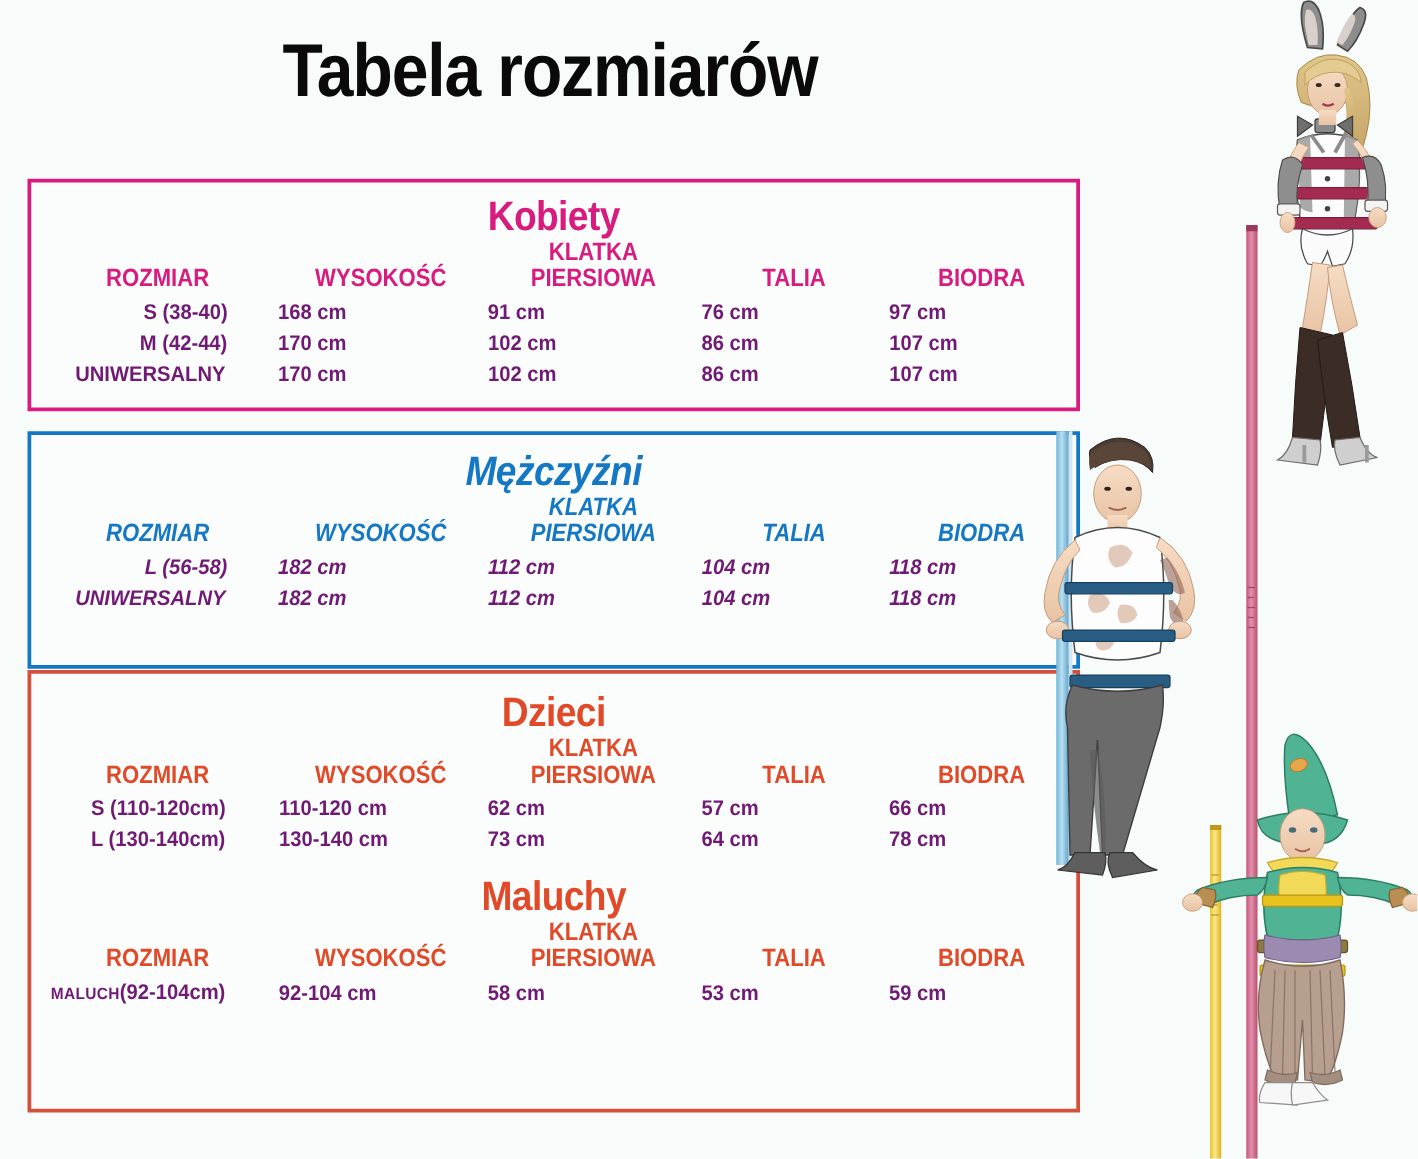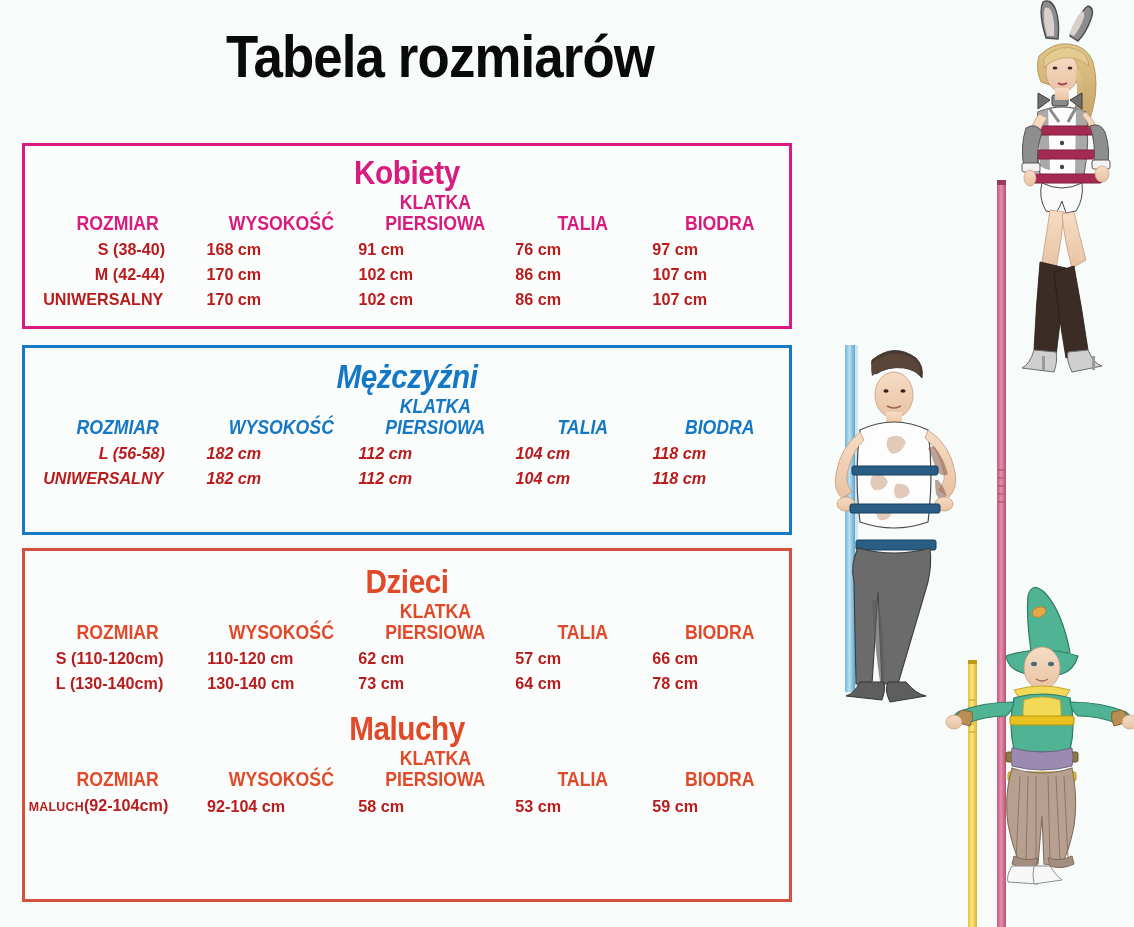--- a/index.html
+++ b/index.html
@@ -31,28 +31,28 @@
     color: #0a0a0a;
     transform: scaleX(0.88);
     transform-origin: center center;
     white-space: nowrap;
   }
 
   
   .box {
     position: absolute;
     left: 22px;
-    width: 770px;
+    width: 842px;
     box-sizing: border-box;
     background: #fbfdfc;
     border: 3px solid #000;
   }
   .box-women   { top: 143px;  height: 186px; border-color: #d81b7e; }
   .box-men     { top: 345px;  height: 190px; border-color: #1578c4; font-style: italic; }
-  .box-kids    { top: 548px;  height: 354px; border-color: #d4503c; }
+  .box-kids    { top: 536px;  height: 354px; border-color: #d4503c; }
 
   .section-title {
     text-align: center;
     font-weight: bold;
     font-size: 33px;
     line-height: 38px;
     letter-spacing: -0.5px;
     transform: scaleX(0.9);
     white-space: nowrap;
   }
@@ -94,21 +94,21 @@
   .grid th.h5 { text-align: center; }
 
   .hdr-women th { color: #d81b7e; }
   .hdr-men   th { color: #1578c4; }
   .hdr-kids  th { color: #e04a28; }
 
   .grid td {
     font-weight: bold;
     font-size: 17px;
     line-height: 25px;
-    color: #b91c1c;
+    color: #701a75;
     padding: 0;
     white-space: nowrap;
   }
   .grid td.size { text-align: right; padding-right: 38px; }
   .grid td.val  { text-align: left; }
 
   .grid td.size .sz { display: inline-block; transform: scaleX(0.95); }
   .grid td.val  .vl { display: inline-block; transform: scaleX(0.95); }
 
   .small-caps { font-size: 13px; letter-spacing: .3px; }

